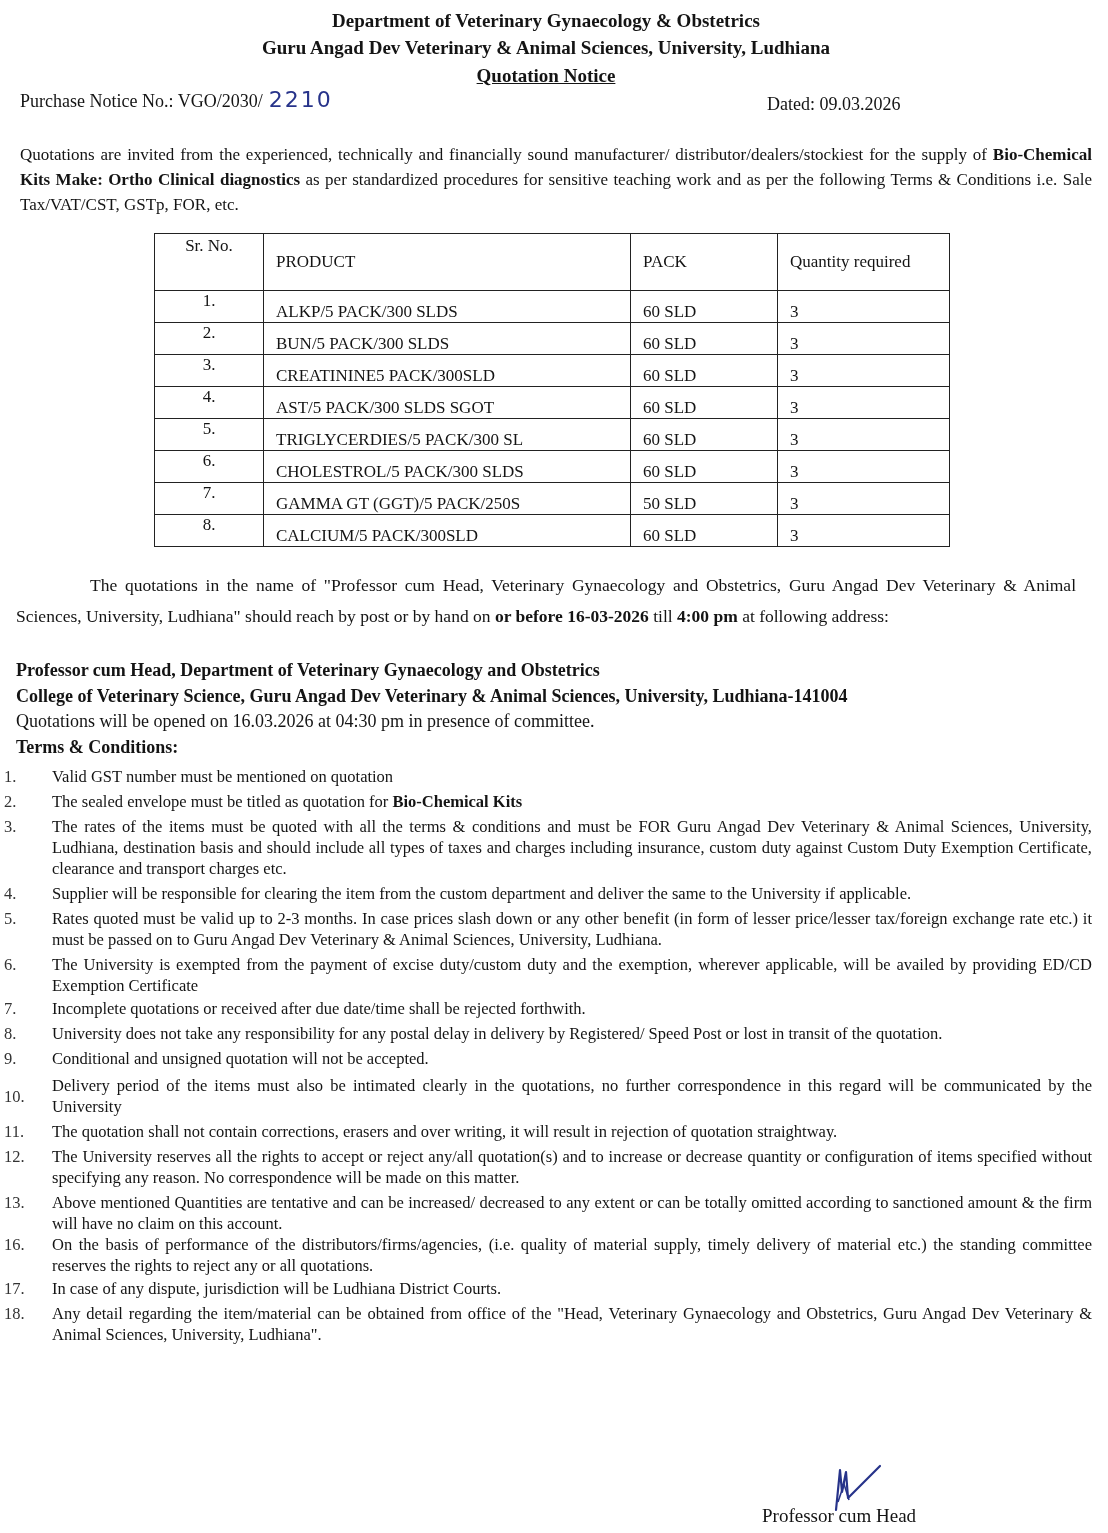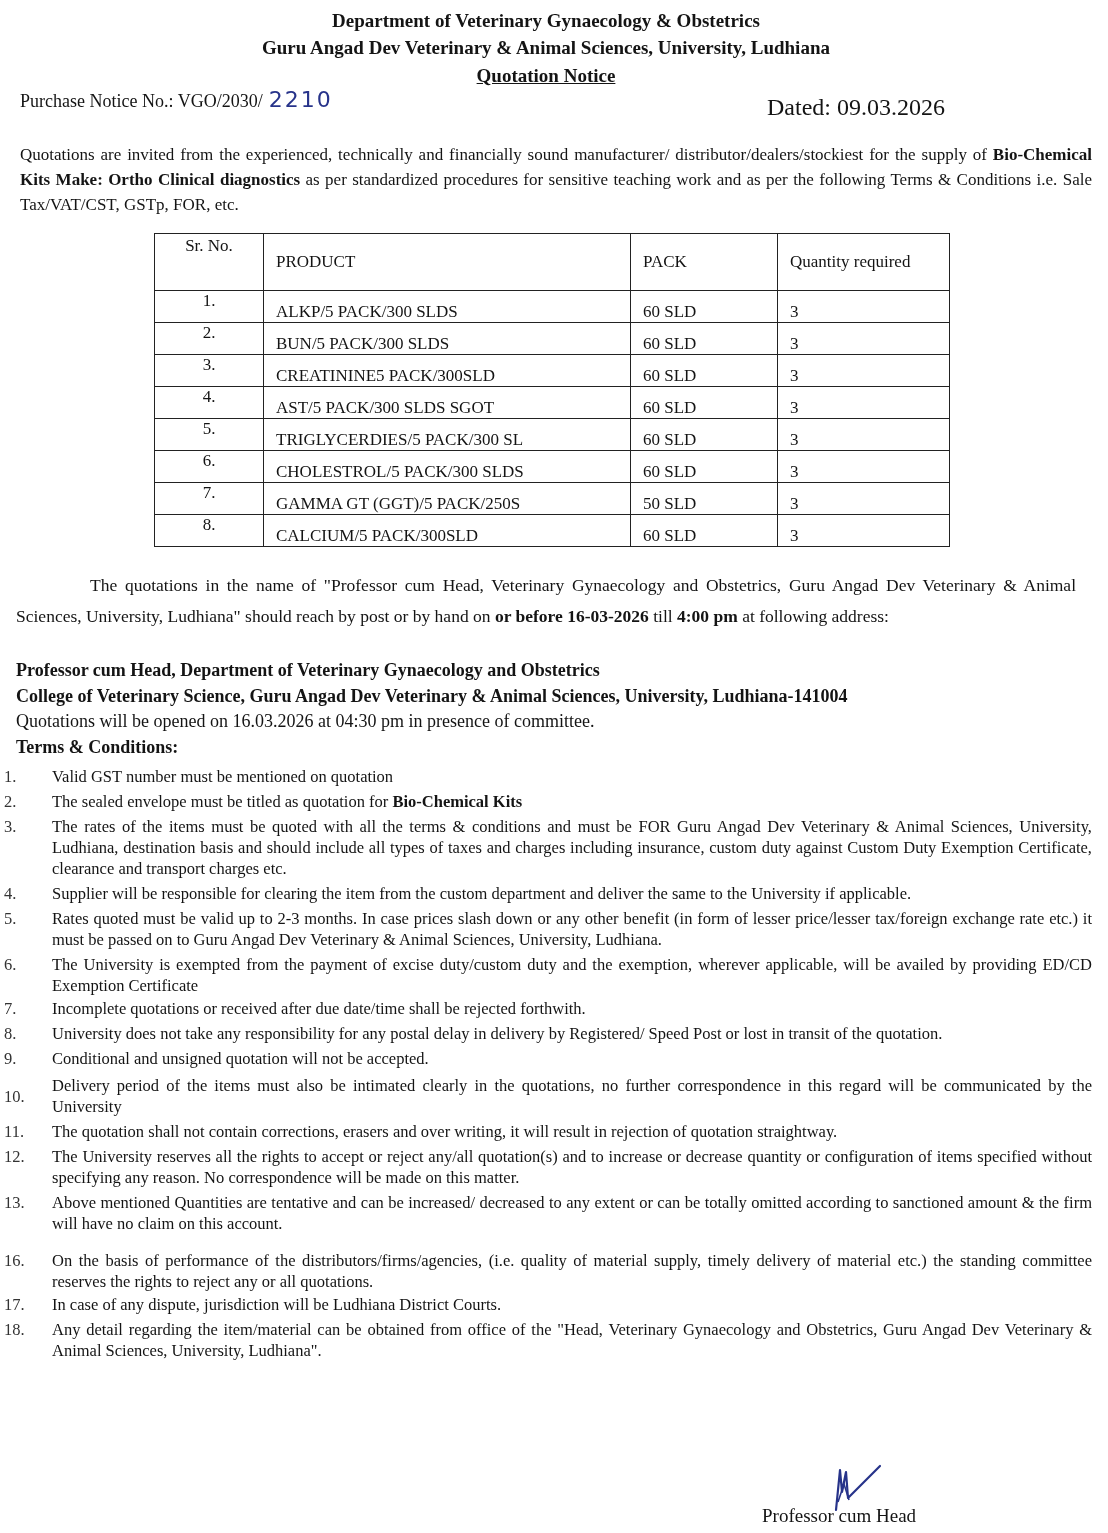--- a/index.html
+++ b/index.html
@@ -7,21 +7,21 @@
     width: 1108px; height: 1533px; position: relative; overflow: hidden;
     font-family: "Liberation Serif", "DejaVu Serif", serif; color: #141414;
   }
   .abs { position: absolute; }
   .center { text-align: center; left: 0; right: 16px; }
   .hdr1 { top: 10px; font-size: 19px; font-weight: bold; }
   .hdr2 { top: 37px; font-size: 19px; font-weight: bold; }
   .hdr3 { top: 65px; font-size: 19px; font-weight: bold; text-decoration: underline; }
   .notice-no { top: 87px; left: 20px; font-size: 18px; }
   .handnum { font-family: "DejaVu Sans", sans-serif; color: #27338a; font-size: 22px; margin-left: 6px; letter-spacing: 2px; }
-  .dated { top: 94px; left: 767px; font-size: 24px; }
+  .dated { top: 94px; left: 767px; font-size: 18px; }
   .intro { top: 142px; left: 20px; width: 1072px; font-size: 17px; line-height: 25px; text-align: justify; }
   b { font-weight: bold; }
 
   table.items {
     position: absolute; top: 233px; left: 154px; width: 796px;
     border-collapse: collapse; font-size: 17px;
   }
   table.items td, table.items th {
     border: 1.5px solid #222; font-weight: normal; text-align: left;
     padding: 0 12px; height: 31px; vertical-align: bottom;
@@ -177,21 +177,21 @@
       <span class="txt"><span>The quotation shall not contain corrections, erasers and over writing, it will result in rejection of quotation straightway.</span></span>
     </div>
     <div class="term" style="margin-top: 4px;">
       <span class="num">12.</span>
       <span class="txt"><span>The University reserves all the rights to accept or reject any/all quotation(s) and to increase or decrease quantity or configuration of items specified without specifying any reason. No correspondence will be made on this matter.</span></span>
     </div>
     <div class="term" style="margin-top: 4px;">
       <span class="num">13.</span>
       <span class="txt"><span>Above mentioned Quantities are tentative and can be increased/ decreased to any extent or can be totally omitted according to sanctioned amount &amp; the firm will have no claim on this account.</span></span>
     </div>
-    <div class="term" style="margin-top: 16px; justify-content: center;">
+    <div class="term" style="margin-top: 0; justify-content: center;">
       <span class="num">16.</span>
       <span class="txt"><span>On the basis of performance of the distributors/firms/agencies, (i.e. quality of material supply, timely delivery of material etc.) the standing committee reserves the rights to reject any or all quotations.</span></span>
     </div>
     <div class="term" style="margin-top: 2px;">
       <span class="num">17.</span>
       <span class="txt"><span>In case of any dispute, jurisdiction will be Ludhiana District Courts.</span></span>
     </div>
     <div class="term" style="margin-top: 4px;">
       <span class="num">18.</span>
       <span class="txt"><span>Any detail regarding the item/material can be obtained from office of the "Head, Veterinary Gynaecology and Obstetrics, Guru Angad Dev Veterinary &amp; Animal Sciences, University, Ludhiana".</span></span>

